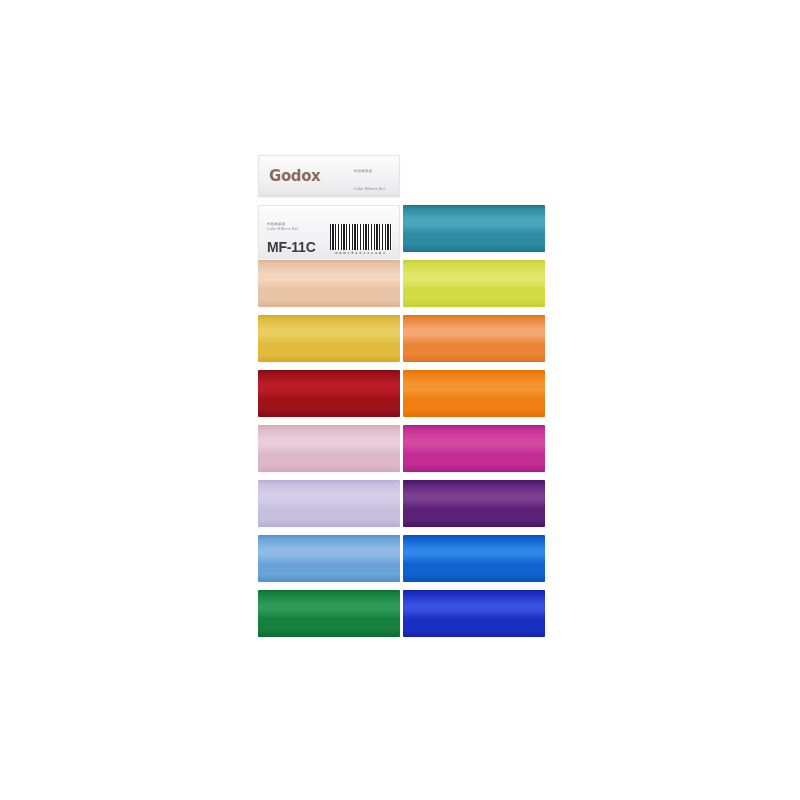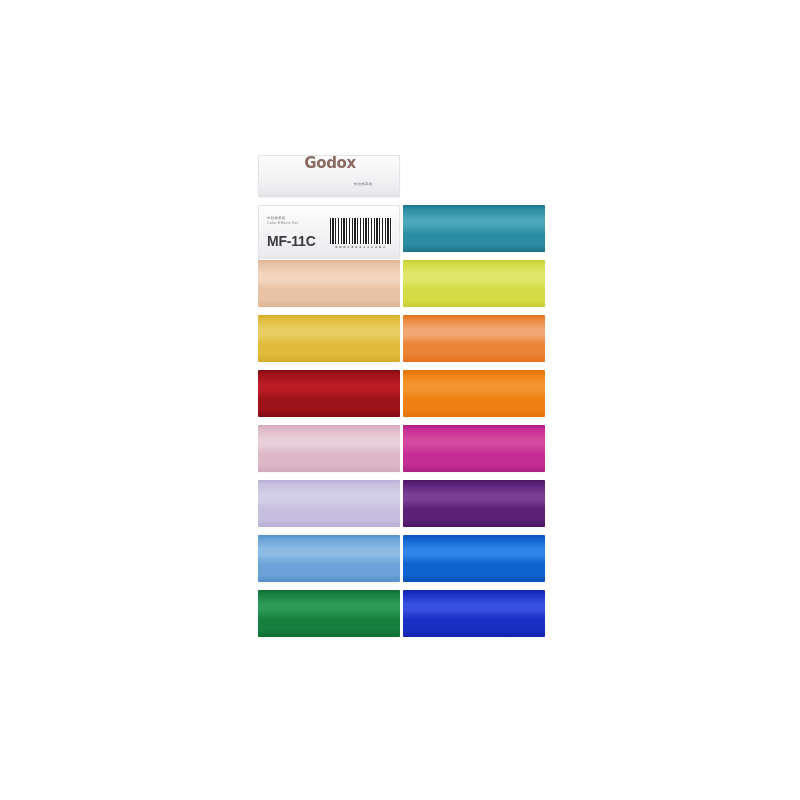--- a/index.html
+++ b/index.html
@@ -54,21 +54,20 @@
 
   
   #card-top {
     left: 258px;
     top: 155px;
     width: 142px;
     height: 42px;
     display: flex;
     align-items: center;
     padding: 0 8px 0 10px;
-    flex-direction: column;
   }
   .brand-logo {
     font-family: "DejaVu Sans", sans-serif;
     font-size: 15px;
     font-weight: 700;
     letter-spacing: -0.4px;
     color: #8a6a60;
     line-height: 1;
     white-space: nowrap;
   }
@@ -93,21 +92,21 @@
     white-space: nowrap;
     font-family: "Liberation Sans", sans-serif;
   }
 
   
   #card-model {
     left: 258px;
     top: 205px;
     width: 142px;
     height: 60px;
-    padding: 10px 7px 5px 8px;
+    padding: 16px 7px 5px 8px;
     display: flex;
     justify-content: space-between;
     align-items: flex-start;
   }
   .model-block {
     display: flex;
     flex-direction: column;
     justify-content: flex-start;
   }
   .model-code {

